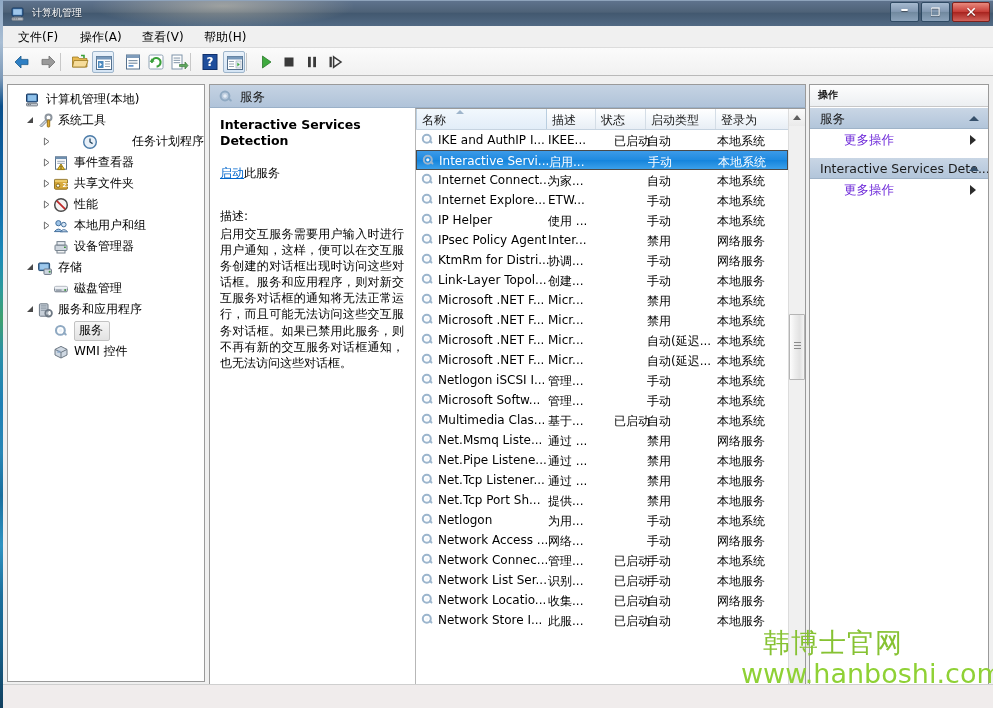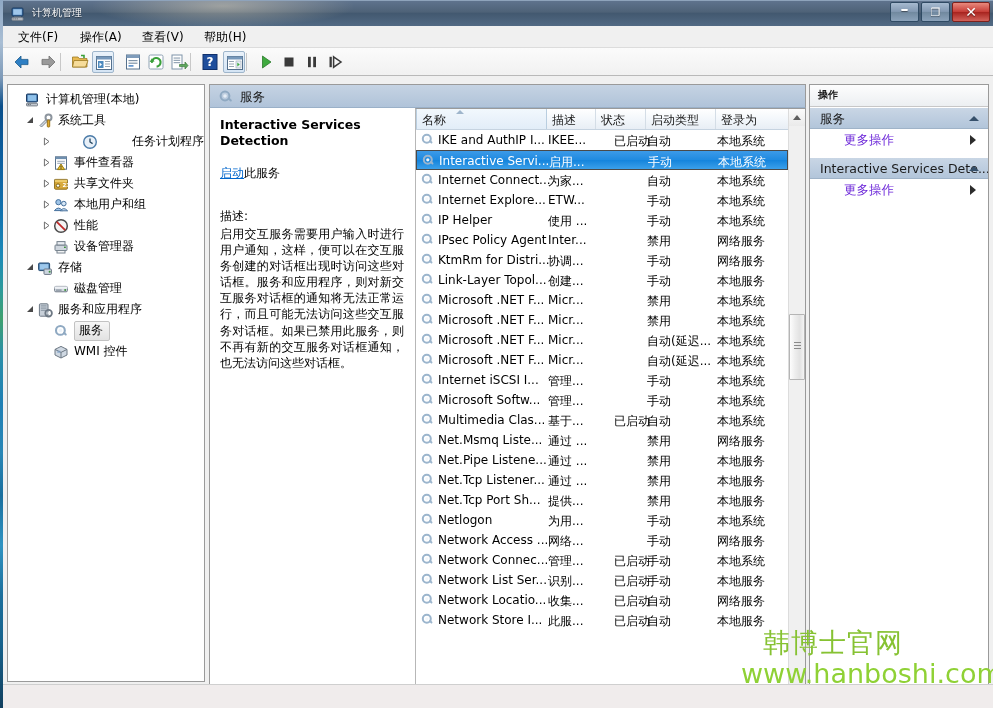--- a/index.html
+++ b/index.html
@@ -530,38 +530,38 @@
             </svg></span>
           <span class="t-label">共享文件夹</span>
         </div>
         <div class="tree-row" style="padding-left: 32px;">
           <span class="expander">
             <svg width="9" height="9" viewBox="0 0 9 9">
               <path d="M2.4 1 L7 4.5 L2.4 8 Z" fill="none" stroke="#6f6f6f" stroke-width="1"></path>
             </svg>
           </span>
           <span class="t-icon"><svg width="16" height="16" viewBox="0 0 16 16">
-              <circle cx="5.4" cy="5.2" r="2.6" fill="#9ec4e8" stroke="#45709c"></circle>
-              <path d="M1.4 13.6 q4-5 8 0 Z" fill="#9ec4e8" stroke="#45709c"></path>
-              <circle cx="10.8" cy="6.6" r="2.3" fill="#d6e6f5" stroke="#45709c"></circle>
-              <path d="M7.2 13.8 q3.6-4.3 7.4 0 Z" fill="#d6e6f5" stroke="#45709c"></path>
-            </svg></span>
-          <span class="t-label">本地用户和组</span>
+              <circle cx="8" cy="8" r="6.3" fill="#f4f4f4" stroke="#4a4a4a" stroke-width="1.5"></circle>
+              <path d="M3.8 3.8 L12.2 12.2" stroke="#c02a2a" stroke-width="1.8"></path>
+            </svg></span>
+          <span class="t-label">性能</span>
         </div>
         <div class="tree-row" style="padding-left: 32px;">
           <span class="expander">
             <svg width="9" height="9" viewBox="0 0 9 9">
               <path d="M2.4 1 L7 4.5 L2.4 8 Z" fill="none" stroke="#6f6f6f" stroke-width="1"></path>
             </svg>
           </span>
           <span class="t-icon"><svg width="16" height="16" viewBox="0 0 16 16">
-              <circle cx="8" cy="8" r="6.3" fill="#f4f4f4" stroke="#4a4a4a" stroke-width="1.5"></circle>
-              <path d="M3.8 3.8 L12.2 12.2" stroke="#c02a2a" stroke-width="1.8"></path>
-            </svg></span>
-          <span class="t-label">性能</span>
+              <circle cx="5.4" cy="5.2" r="2.6" fill="#9ec4e8" stroke="#45709c"></circle>
+              <path d="M1.4 13.6 q4-5 8 0 Z" fill="#9ec4e8" stroke="#45709c"></path>
+              <circle cx="10.8" cy="6.6" r="2.3" fill="#d6e6f5" stroke="#45709c"></circle>
+              <path d="M7.2 13.8 q3.6-4.3 7.4 0 Z" fill="#d6e6f5" stroke="#45709c"></path>
+            </svg></span>
+          <span class="t-label">本地用户和组</span>
         </div>
         <div class="tree-row" style="padding-left: 32px;">
           <span class="expander"></span>
           <span class="t-icon"><svg width="16" height="16" viewBox="0 0 16 16">
               <rect x="2" y="6" width="12" height="5.6" rx="0.8" fill="#cfd6de" stroke="#74808c"></rect>
               <rect x="4" y="2.6" width="8" height="3.4" fill="#e9edf2" stroke="#74808c"></rect>
               <rect x="4" y="11.6" width="8" height="2.4" fill="#fff" stroke="#74808c"></rect>
               <rect x="11" y="7.6" width="1.8" height="1.4" fill="#3a8f3a"></rect>
             </svg></span>
           <span class="t-label">设备管理器</span>
@@ -801,21 +801,21 @@
             <span class="c c-state"></span>
             <span class="c c-start">自动(延迟...</span>
             <span class="c c-logon">本地系统</span>
           </div>
           <div class="lv-row">
             <span class="gear"><svg width="15" height="15" viewBox="0 0 15 15">
                 <circle cx="6.8" cy="6.8" r="4" fill="none" stroke="#9bb5cd" stroke-width="2"></circle>
                 <circle cx="6.8" cy="6.8" r="1.6" fill="#f2f7fb"></circle>
                 <rect x="8.8" y="8.8" width="4" height="1.9" rx="0.9" fill="#9bb5cd" transform="rotate(45 10.8 9.7)"></rect>
               </svg></span>
-            <span class="c c-name">Internet iSCSI I...</span>
+            <span class="c c-name">Netlogon iSCSI I...</span>
             <span class="c c-desc">管理...</span>
             <span class="c c-state"></span>
             <span class="c c-start">手动</span>
             <span class="c c-logon">本地系统</span>
           </div>
           <div class="lv-row">
             <span class="gear"><svg width="15" height="15" viewBox="0 0 15 15">
                 <circle cx="6.8" cy="6.8" r="4" fill="none" stroke="#9bb5cd" stroke-width="2"></circle>
                 <circle cx="6.8" cy="6.8" r="1.6" fill="#f2f7fb"></circle>
                 <rect x="8.8" y="8.8" width="4" height="1.9" rx="0.9" fill="#9bb5cd" transform="rotate(45 10.8 9.7)"></rect>

